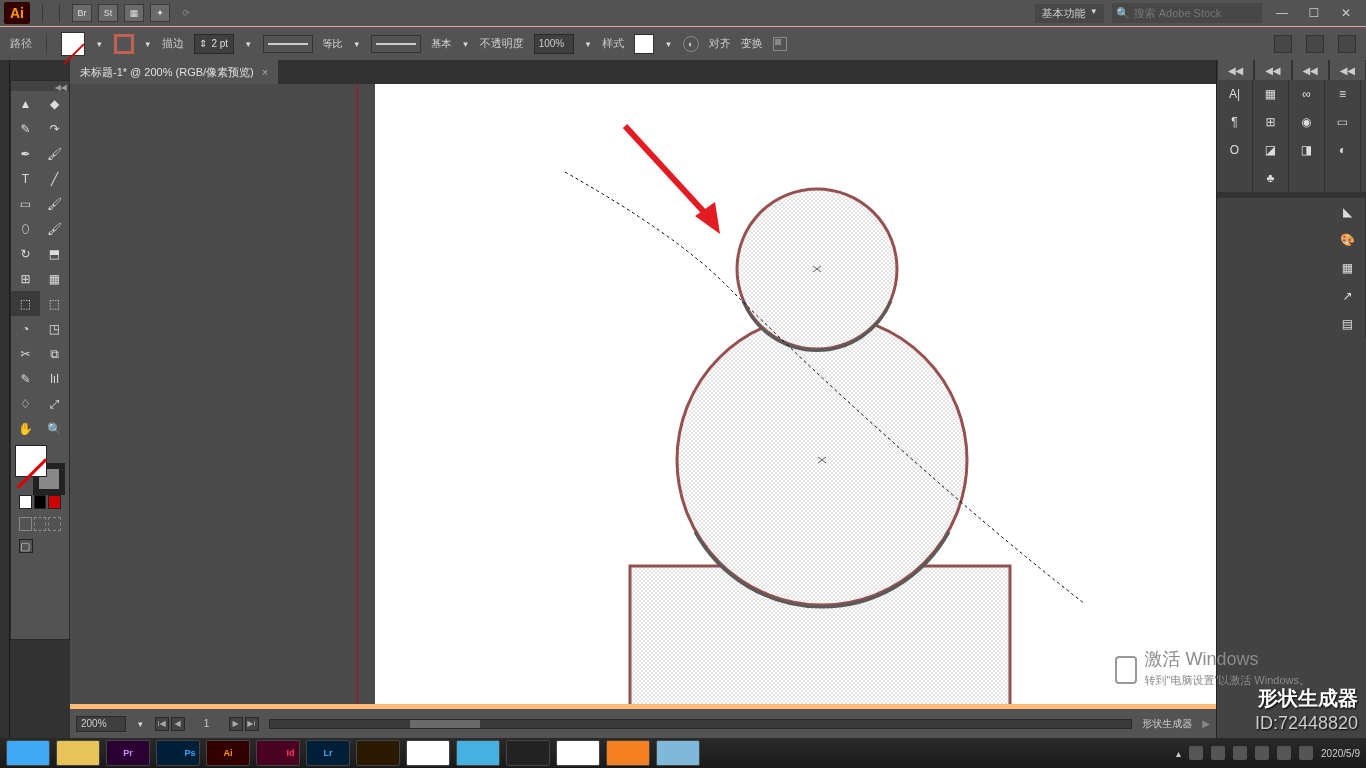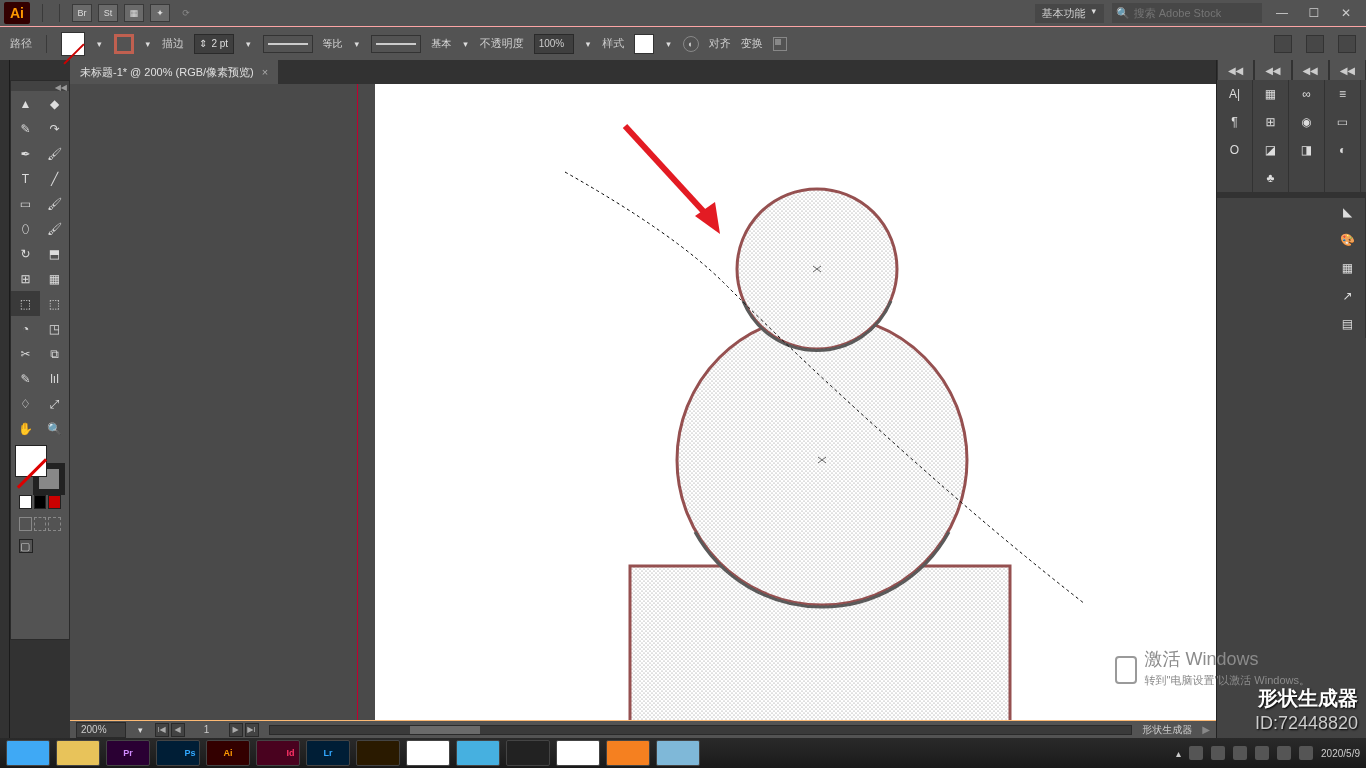--- a/index.html
+++ b/index.html
@@ -46,21 +46,21 @@
 .canvas-wrap { flex:1; display:flex; flex-direction:column; }
 .doc-tab { height:24px; background:#323232; display:flex; align-items:center; }
 .tab { height:24px; padding:0 10px; display:flex; align-items:center; gap:8px; background:#535353; font-size:11px; color:#e0e0e0;justify-content:center; }
 .tab .x { color:#aaa; font-size:11px; }
 .canvas { flex:1; background:#4a4a4a; display:flex; }
 .canvas-inner { flex:1; position:relative; overflow:hidden; }
 .guide { position:absolute; left:287px; top:0; width:1px; height:100%; background:#c00030; }
 .artboard { position:absolute; left:305px; top:0; width:900px; height:700px; background:#fff; }
 svg.art { position:absolute; left:305px; top:0; width:900px; height:700px; }
 .arrow { position:absolute; left:545px; top:32px; width:130px; height:130px; pointer-events:none; }
-.canvas-status { height:18px; background:#535353; border-top:1px solid #fdba74; display:flex; align-items:center; padding:0 6px; gap:10px; font-size:10px; color:#ccc; }
+.canvas-status { height:34px; background:#535353; border-top:5px solid #fdba74; display:flex; align-items:center; padding:0 6px; gap:10px; font-size:10px; color:#ccc; }
 .zoom-box { width:50px; height:16px; background:#3f3f3f; border:1px solid #2a2a2a; display:flex; align-items:center; padding:0 4px; }
 .pagectl { display:flex; align-items:center; gap:2px; }
 .pbtn { width:14px; height:14px; background:#434343; border:1px solid #2a2a2a; display:flex; align-items:center; justify-content:center; font-size:8px; color:#aaa; }
 .panelcol { width:150px; background:#434343; border-left:1px solid #222; }
 .panel-tabs { height:20px; background:#323232; display:flex; }
 .ptab { flex:1; height:20px; background:#535353; margin:0 1px; display:flex; align-items:center; justify-content:center; font-size:10px; color:#ccc; }
 .prow { display:flex; }
 .pcell { width:36px; height:28px; display:flex; align-items:center; justify-content:center; color:#ddd; font-size:12px; border-right:1px solid #323232; }
 .watermark { position:absolute; right:56px; bottom:80px; color:#8b8b8b; }
 .watermark .t1 { font-size:18px; }

